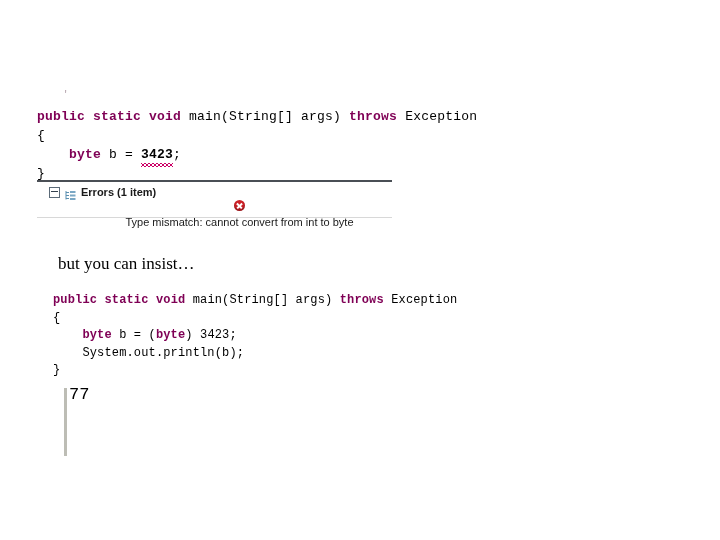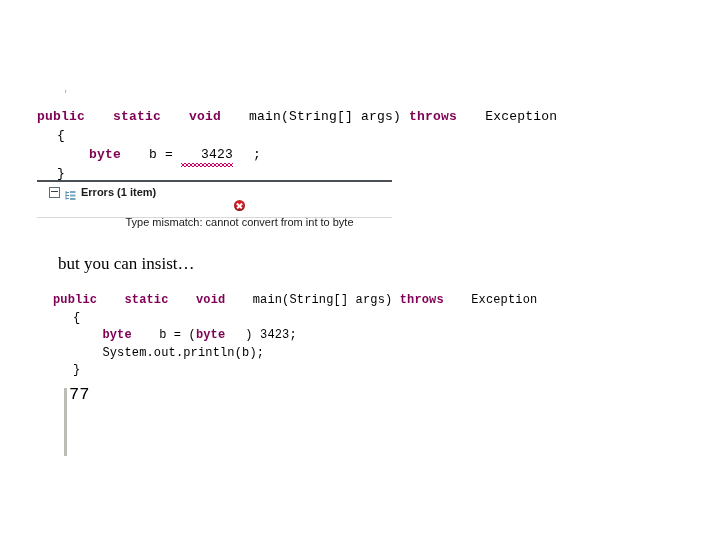--- a/index.html
+++ b/index.html
@@ -44,26 +44,27 @@
     color: #000000;
   }
   .code-line {
     display: block;
     white-space: pre;
   }
   .kw {
     color: #7f0055;
     font-weight: bold;
   }
-  .plain { color: #000000; padding-left: 20px; }
+  .plain { color: #000000; }
 
   
   .squiggle {
     position: relative;
     display: inline-block;
+    font-weight: bold;
   }
   .squiggle::after {
     content: "";
     position: absolute;
     left: 0;
     right: 0;
     bottom: -3px;
     height: 4px;
     background-image:
       linear-gradient(45deg, transparent 40%, #cc0066 40%, #cc0066 60%, transparent 60%),

